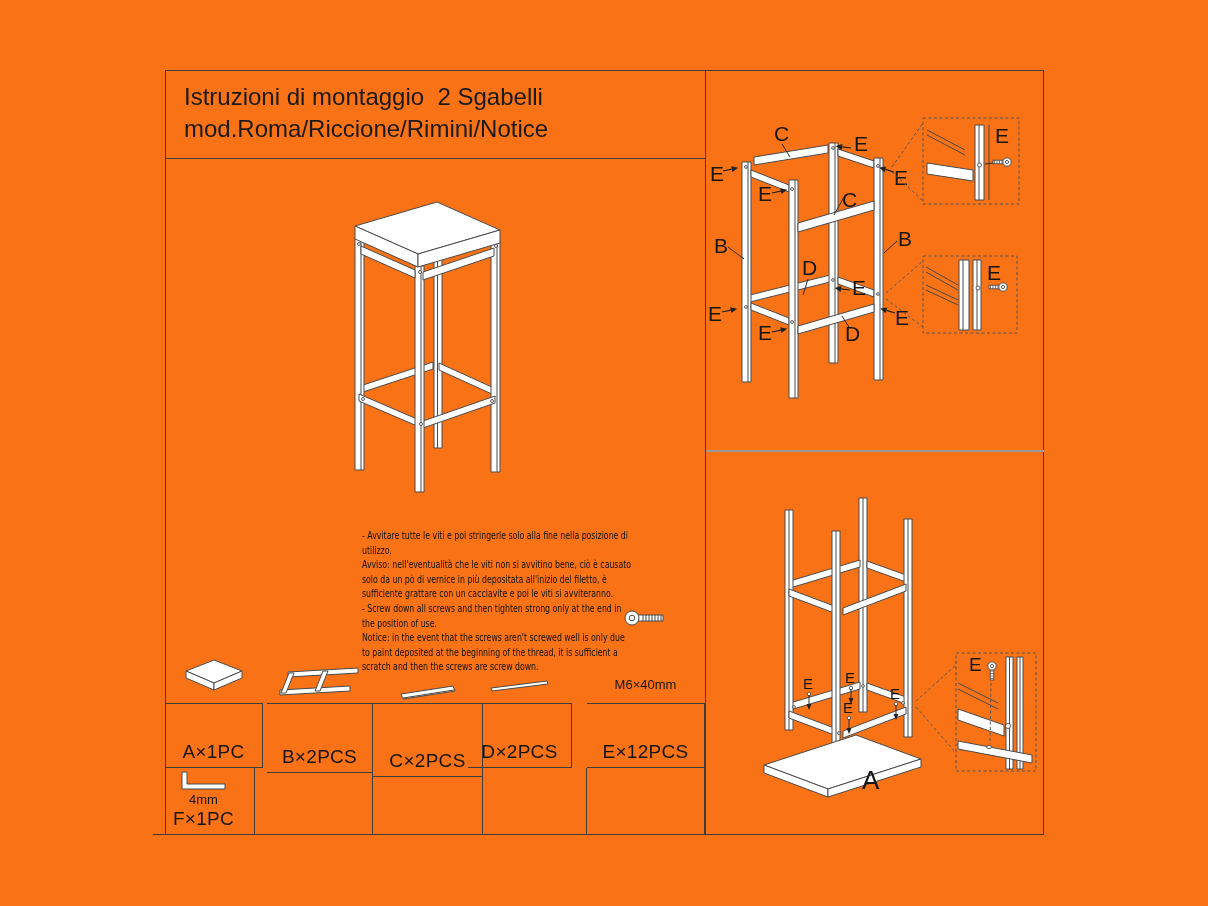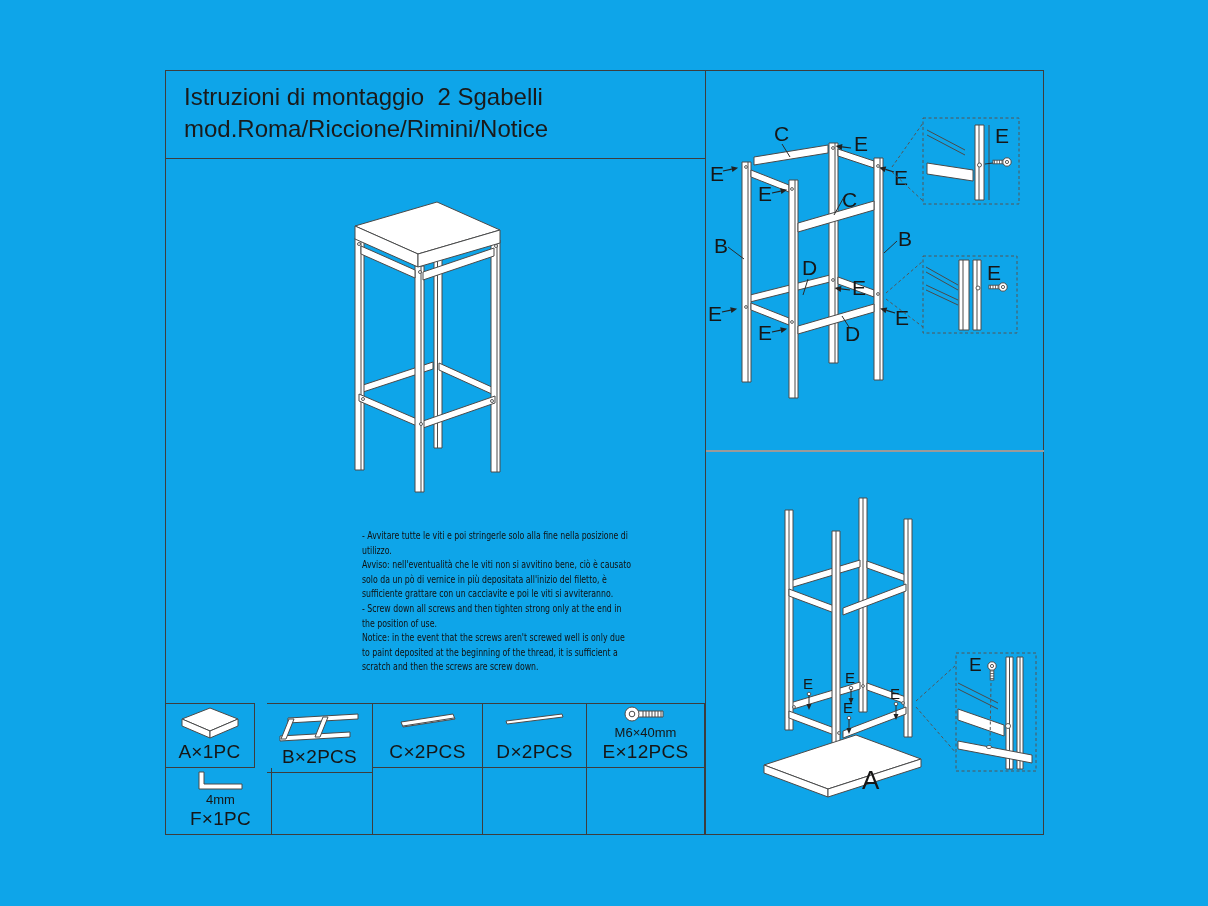--- a/index.html
+++ b/index.html
@@ -1,32 +1,32 @@
 <!DOCTYPE html>
 <html><head>
 <meta charset="utf-8">
 <style>
   html,body{margin:0;padding:0;background:#ffffff;}
-  .canvas{position:relative;width:1208px;height:906px;background:#0ea5e9;overflow:hidden;
+  .canvas{position:relative;width:1208px;height:906px;background:#f97316;overflow:hidden;
           font-family:"Liberation Sans",sans-serif;color:#161616;}
   .page{position:absolute;left:165px;top:70px;width:879px;height:765px;
         border:1px solid #3d3d3d;box-sizing:border-box;}
   .title-box{position:absolute;left:165px;top:70px;width:541px;height:89px;box-sizing:border-box;
              border-bottom:1px solid #3d3d3d;padding:11px 0 0 19px;}
   .title-line{font-size:24px;line-height:32px;color:#1a1a1a;white-space:pre;}
   .col-divider{position:absolute;left:705px;top:70px;width:1px;height:765px;background:#3d3d3d;}
   .row-divider{position:absolute;left:706px;top:450px;width:338px;height:2px;background:#9a9a9a;}
   .instructions{position:absolute;left:362px;top:529px;width:460px;
                 transform:scaleX(0.78);transform-origin:0 0;
                 font-family:"DejaVu Sans",sans-serif;font-size:10px;line-height:14.6px;color:#101010;}
   .instructions div{white-space:pre;}
   .pcell{position:absolute;box-sizing:border-box;border-right:1px solid #3d3d3d;
          border-bottom:1px solid #3d3d3d;display:flex;flex-direction:column;
          align-items:center;justify-content:flex-end;padding:6px 2px 4px 2px;}
-  .pcell.row1{border-top:1px solid #3d3d3d;}
+  .pcell.row1{border-top:1px solid #3d3d3d;gap:48px;}
   .pcell .icon{margin-bottom:auto;margin-top:2px;}
   .plabel{font-size:19px;letter-spacing:0.3px;line-height:22px;}
   .pspec{font-size:13px;line-height:16px;}
   svg{position:absolute;overflow:visible;}
   svg text{font-family:"Liberation Sans",sans-serif;fill:#161616;}
   .ln{stroke:#4a4a4a;stroke-width:1;fill:#ffffff;stroke-linejoin:round;}
   .lnf{stroke:#4a4a4a;stroke-width:1;fill:none;}
   .leader{stroke:#2c2c2c;stroke-width:1;fill:none;}
   .dash{stroke:#555555;stroke-width:1;fill:none;stroke-dasharray:3 2.5;}
   .dot{stroke:#4a4a4a;stroke-width:0.9;fill:#ffffff;}
@@ -259,45 +259,45 @@
       <polygon class="ln" points="252,256 298,272 298,283 252,267"></polygon>
       <circle class="dot" cx="302" cy="273" r="2.5"></circle>
       <line class="dash" x1="285" y1="230" x2="284" y2="291"></line>
       <polygon class="ln" points="252,288 326,302 326,310 252,296"></polygon>
       <ellipse class="dot" cx="283" cy="294" rx="2.6" ry="1.5"></ellipse>
       <use href="#screw-sm" transform="translate(286,213) rotate(-90)"></use>
       <text style="font-size:19px" x="263" y="218">E</text>
     </g>
   </svg>
 
-  <div class="pcell row1" style="left:165px;top:703px;width:90px;height:65px">
+  <div class="pcell row1" style="left:165px;top:703px;width:98px;height:65px">
     <svg class="icon" style="position:static" width="62" height="36" viewBox="0 0 62 36">
       <polygon class="ln" points="31,3 59,14 31,26 3,14"></polygon>
       <polygon class="ln" points="3,14 31,26 31,33 3,21"></polygon>
       <polygon class="ln" points="31,26 59,14 59,21 31,33"></polygon>
     </svg>
     <div class="plabel">A×1PC</div>
   </div>
   <div class="pcell row1" style="left:267px;top:703px;width:106px;height:70px">
     <svg class="icon" style="position:static" width="84" height="32" viewBox="0 0 84 32">
       <polygon class="ln" points="10,6 80,2 80,7 10,11"></polygon>
       <polygon class="ln" points="2,24 72,20 72,25 2,29"></polygon>
       <polygon class="ln" points="11,7 16,7 8,27 3,27"></polygon>
       <polygon class="ln" points="45,5 50,5 42,25 37,25"></polygon>
     </svg>
     <div class="plabel">B×2PCS</div>
   </div>
-  <div class="pcell row1" style="left:373px;top:703px;width:110px;height:65px">
+  <div class="pcell row1" style="left:373px;top:703px;width:110px;height:74px">
     <svg class="icon" style="position:static" width="60" height="18" viewBox="0 0 60 18">
       <polygon class="ln" points="3,10 55,2 57,7 5,15"></polygon>
       <line class="lnf" x1="5" y1="14" x2="56" y2="6"></line>
     </svg>
     <div class="plabel">C×2PCS</div>
   </div>
-  <div class="pcell row1" style="left:483px;top:703px;width:104px;height:65px">
+  <div class="pcell row1" style="left:468px;top:703px;width:104px;height:65px">
     <svg class="icon" style="position:static" width="62" height="14" viewBox="0 0 62 14">
       <polygon class="ln" points="2,9 58,2 59,5 3,12"></polygon>
     </svg>
     <div class="plabel">D×2PCS</div>
   </div>
   <div class="pcell row1" style="left:587px;top:703px;width:118px;height:65px">
     <svg class="icon" style="position:static" width="46" height="22" viewBox="0 0 46 22">
       <rect class="ln" x="15" y="8" width="25" height="6"></rect>
       <line class="lnf" x1="20" y1="8" x2="20" y2="14"></line>
       <line class="lnf" x1="23" y1="8" x2="23" y2="14"></line>
@@ -306,21 +306,21 @@
       <line class="lnf" x1="32" y1="8" x2="32" y2="14"></line>
       <line class="lnf" x1="35" y1="8" x2="35" y2="14"></line>
       <line class="lnf" x1="38" y1="8" x2="38" y2="14"></line>
       <circle class="ln" cx="9" cy="11" r="7"></circle>
       <circle class="lnf" cx="9" cy="11" r="2.8"></circle>
     </svg>
     <div class="pspec">M6×40mm</div>
     <div class="plabel">E×12PCS</div>
   </div>
 
-  <div class="pcell" style="left:170px;top:768px;width:102px;height:67px">
+  <div class="pcell" style="left:153px;top:768px;width:102px;height:67px">
     <svg class="icon" style="position:static" width="52" height="22" viewBox="0 0 52 22">
       <path class="ln" d="M4,2 h5 v12 h38 v5 H4 Z"></path>
     </svg>
     <div class="pspec">4mm</div>
     <div class="plabel">F×1PC</div>
   </div>
   <div class="pcell" style="left:267px;top:768px;width:106px;height:67px"></div>
   <div class="pcell" style="left:373px;top:768px;width:110px;height:67px"></div>
   <div class="pcell" style="left:483px;top:768px;width:104px;height:67px"></div>
   <div class="pcell" style="left:587px;top:768px;width:118px;height:67px"></div>

